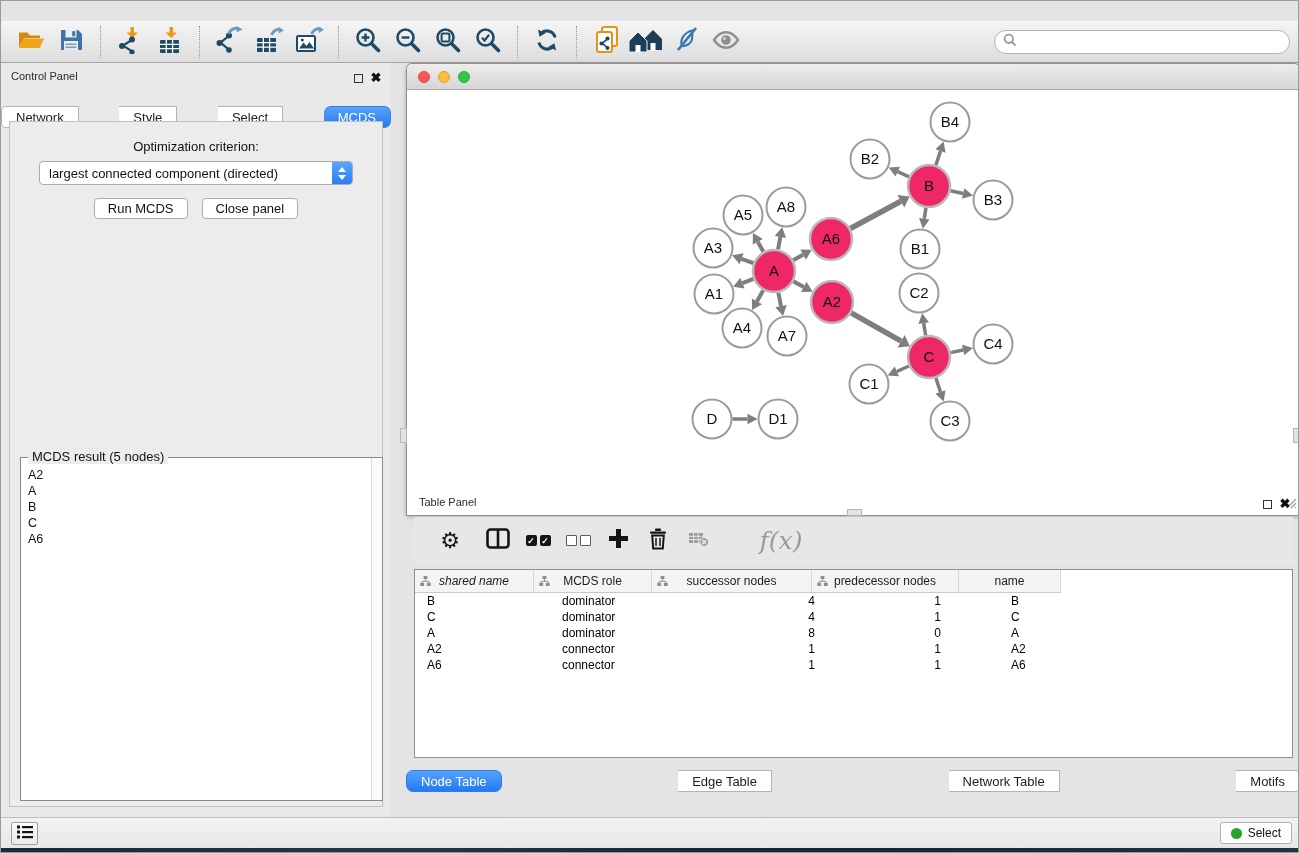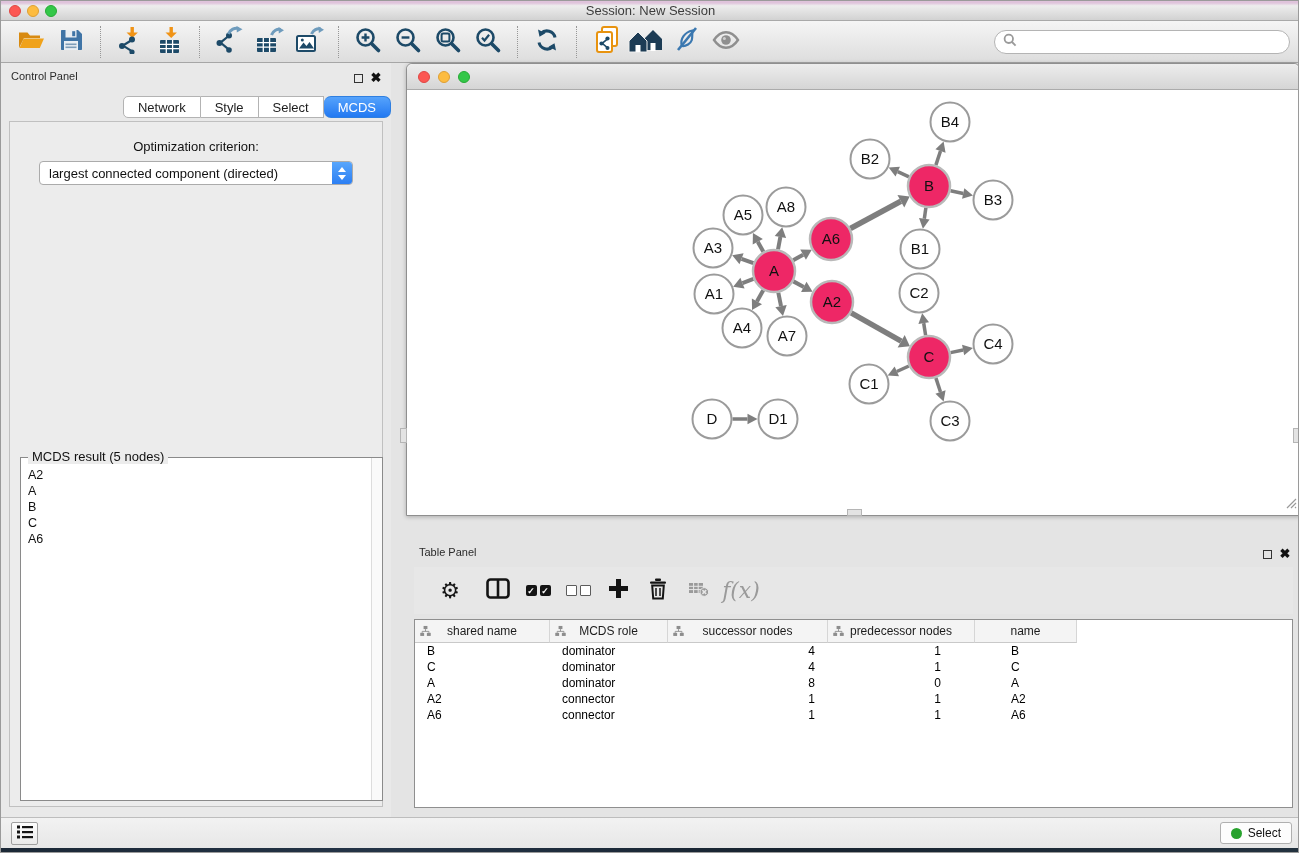--- a/index.html
+++ b/index.html
@@ -28,21 +28,21 @@
     border-radius:12px; display:flex; align-items:center; padding-left:8px; gap:5px; }
   .searchbox input { border:none; outline:none; flex:1; height:18px; font-size:13px; background:transparent; }
 
   
   .control-panel { position:absolute; left:0; top:62px; width:390px; height:754px; background:#e9e9e9; }
   .panel-head { position:relative; height:28px; }
   .panel-title { position:absolute; left:10px; top:7px; font-size:11px; color:#2b2b2b; }
   .mini-ic { position:absolute; top:8px; width:14px; height:14px; display:flex; align-items:center; justify-content:center; }
   .mini-float { width:9px; height:9px; border:1.6px solid #333; background:transparent; }
   .mini-close { font-size:13px; font-weight:bold; color:#111; line-height:10px; }
-  .seg-tabs { display:flex; justify-content:flex-end; }
+  .seg-tabs { display:flex; justify-content:space-between;margin-top:10px; }
   .cp-tabs { position:absolute; left:0; top:33px; width:100%; }
   .seg-tab { height:22px; display:flex; align-items:center; padding:0 14px; font-size:13px; color:#1d1d1d;
     background:#fff; border:1px solid #b3b3b3; border-left:none; }
   .seg-tab:first-child { border-left:1px solid #b3b3b3; border-radius:5px 0 0 5px; }
   .seg-tab:last-child { border-radius:0 5px 5px 0; }
   .seg-tab.active { background:linear-gradient(#56a3fc,#2379f2); color:#fff; border-color:#2f7fe0;border-radius:7px; }
   .cp-box { position:absolute; left:8px; right:8px; top:58px; bottom:10px; background:#ececec; border:1px solid #c0c0c0; }
   .opt-label { margin-top:17px; text-align:center; font-size:13px; color:#111; }
   .dropdown { width:314px; height:24px; margin:7px auto 0; background:#fff; border:1px solid #ababab;
     border-radius:4px; display:flex; align-items:center; overflow:hidden; }
@@ -77,30 +77,30 @@
   .nw-tl.green  { left:51px; background:#33c748; border:1px solid #27aa35; }
   .nw-title { position:absolute; left:0; right:0; top:5px; text-align:center; font-size:13px; color:#2e2e2e; }
   .nw-canvas { position:absolute; left:0; top:26px; right:0; bottom:0; background:#fff; overflow:hidden; }
   .resize-grip { position:absolute; right:2px; bottom:2px; }
   .handle { position:absolute; background:#e3e3e3; border:1px solid #b5b5b5; }
   .handle-left   { left:-7px;  top:364px; width:7px;  height:15px; }
   .handle-right  { right:-1px; top:364px; width:7px;  height:15px; }
   .handle-bottom { left:440px; bottom:-1px; width:15px; height:7px; }
 
   
-  .table-panel { position:absolute; left:405px; top:538px; width:894px; height:298px; }
+  .table-panel { position:absolute; left:405px; top:488px; width:894px; height:298px; }
   .tp-toolbar { position:absolute; left:8px; top:28px; width:879px; height:47px; background:#e7e7e7;
     display:flex; align-items:center; padding-left:16px; gap:0; }
   .tpbtn { width:40px; height:40px; display:flex; align-items:center; justify-content:center; }
   .gear-glyph { font-size:22px; color:#161616; line-height:22px; }
   .cbx-pair { display:flex; gap:3px; }
   .cbx-on { width:11px; height:11px; background:#141414; border-radius:2px; color:#fff; font-size:9px;
     display:flex; align-items:center; justify-content:center; font-weight:bold; }
   .cbx-off { width:11px; height:11px; background:#fff; border:1.5px solid #5c5c5c; border-radius:1px; }
-  .fx { font-family:"DejaVu Serif", serif; font-style:italic; font-size:22px; color:#9a9a9a; padding-left:6px; }
+  .fx { font-family:"DejaVu Serif", serif; font-style:italic; font-size:25px; color:#9a9a9a; padding-left:6px;margin-left:40px; }
   .tp-table { position:absolute; left:8px; top:80px; width:879px; height:189px; background:#fff;
     border:1px solid #8f8f8f; overflow:hidden; }
   .t-head { display:flex; height:23px; }
   .th { position:relative; height:23px; background:#f4f4f4; border-bottom:1px solid #c9c9c9;
     border-right:1px solid #d6d6d6; display:flex; align-items:center; justify-content:center;
     font-size:12px; color:#1c1c1c; }
   .th-ic { position:absolute; left:5px; top:50%; transform:translateY(-50%); display:flex; }
   .t-body { }
   .trow { display:flex; height:16px; }
   .td { font-size:12px; color:#000; line-height:16px; white-space:nowrap; overflow:hidden; }
@@ -122,26 +122,20 @@
     display:flex; align-items:center; gap:6px; font-size:12px; color:#111; }
   .memory-dot { width:11px; height:11px; border-radius:50%; background:#27a22d; }
   .bottomstrip { position:absolute; left:0; top:847px; width:1299px; height:6px;
     background:linear-gradient(90deg,#1b2836,#243447 30%,#17232f 60%,#23323f); }
 </style>
 </head>
 <body>
 
 <div class="screen">
 
-  <div class="titlebar">
-    <span class="tl red"></span>
-    <span class="tl yellow"></span>
-    <span class="tl green"></span>
-    <div class="title-text">Session: New Session</div>
-  </div>
 
   <div class="toolbar">
     <div class="tbtn">
         <span>
       <svg width="30" height="26" viewBox="0 0 30 26">
             <path d="M3 21V5.5h8.5l2.5 3H24V11H8z" fill="#d88a10"></path>
             <path d="M3.5 21l4.2-9.5H28L23.8 21z" fill="#f0a21a"></path>
           </svg></span>
       </div>
     <div class="tbtn">
@@ -321,20 +315,24 @@
       </div>
     <div class="cp-box">
       <div class="opt-label">Optimization criterion:</div>
       <div class="dropdown">
         <span class="dd-text">largest connected component (directed)</span>
         <span class="dd-stepper">
             <span class="dd-up"></span>
             <span class="dd-down"></span>
           </span>
       </div>
+      <div class="cp-buttons">
+        <button class="btn">Run MCDS</button>
+        <button class="btn">Close panel</button>
+      </div>
       <div class="result-box">
         <span class="result-legend">MCDS result (5 nodes)</span>
         <div class="result-list" id="result-list">
             <div class="result-item">A2</div>
             <div class="result-item">A</div>
             <div class="result-item">B</div>
             <div class="result-item">C</div>
             <div class="result-item">A6</div>
           </div>
         <div class="result-scroll"></div>
@@ -575,21 +573,21 @@
               <rect x="1" y="3" width="14" height="10" fill="#9a9a9a"></rect>
               <path d="M1 6.3h14M1 9.6h14M5.6 3v10M10.2 3v10" stroke="#e7e7e7" stroke-width="1"></path>
               <circle cx="16.3" cy="12" r="4.3" fill="#9a9a9a" stroke="#e7e7e7" stroke-width="1"></circle>
               <path d="M14.4 10.1l3.8 3.8M18.2 10.1l-3.8 3.8" stroke="#e7e7e7" stroke-width="1.5"></path>
             </svg></span>
         </div>
       <div class="tpbtn fx">f(x)</div>
     </div>
     <div class="tp-table">
       <div class="t-head" id="t-head">
-          <div class="th" style="width: 135px;">
+          <div class="th" style="width: 119px; font-style: italic;">
             <span class="th-ic">
               <svg width="11" height="12" viewBox="0 0 12 12">
                 <g fill="#8d8d8d">
                   <rect x="3.9" y="0.5" width="4.2" height="3.4"></rect>
                   <rect x="0.3" y="8" width="4.2" height="3.4"></rect>
                   <rect x="7.5" y="8" width="4.2" height="3.4"></rect>
                 </g>
                 <path d="M6 4v2.2M2.4 8V6.4h7.3V8" fill="none" stroke="#8d8d8d" stroke-width="1"></path>
               </svg>
             </span>
@@ -669,20 +667,26 @@
           </div>
           <div class="trow">
             <div class="td" style="width: 135px;">A6</div>
             <div class="td" style="width: 118px;">connector</div>
             <div class="td" style="width: 160px;">1</div>
             <div class="td" style="width: 147px;">1</div>
             <div class="td" style="width: 102px;">A6</div>
           </div>
         </div>
     </div>
+    <div class="seg-tabs tp-tabs" id="tp-tabs">
+        <div class="seg-tab active">Node Table</div>
+        <div class="seg-tab">Edge Table</div>
+        <div class="seg-tab">Network Table</div>
+        <div class="seg-tab">Motifs</div>
+      </div>
   </div>
 
   <div class="statusbar">
     <div class="list-btn">
         <span>
       <svg width="16" height="14" viewBox="0 0 16 14">
             <g fill="#141414">
               <rect x="0" y="0.5" width="3" height="3"></rect>
               <rect x="0" y="5.5" width="3" height="3"></rect>
               <rect x="0" y="10.5" width="3" height="3"></rect>

